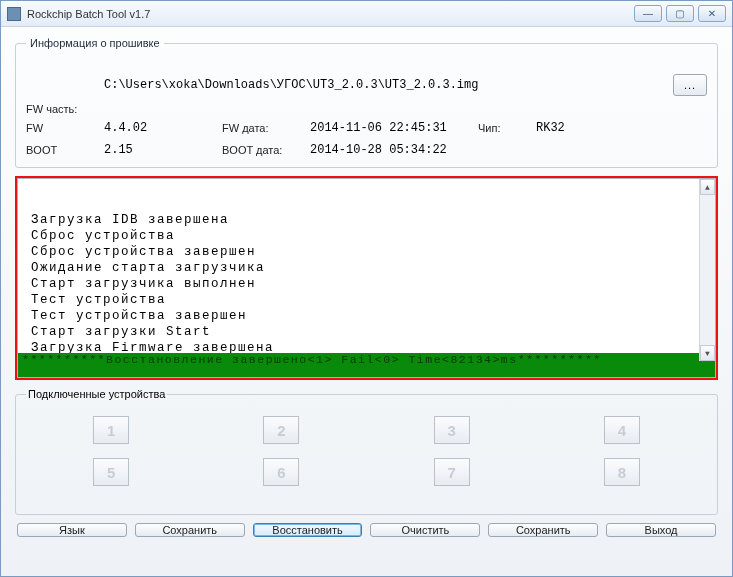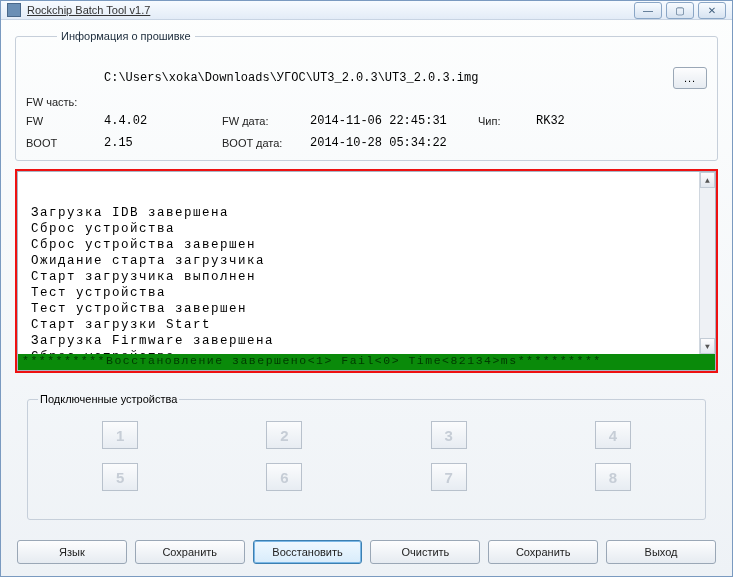--- a/index.html
+++ b/index.html
@@ -27,21 +27,21 @@
     align-items: center;
     padding: 0 6px;
     border-bottom: 1px solid #c8d4e3;
   }
   .app-icon {
     width: 14px; height: 14px;
     margin-right: 6px;
     background: #6b8fb5;
     border: 1px solid #49688a;
   }
-  .title-text { color: #333; text-decoration: underline; }
+  .title-text { color: #333; }
   .title-spacer { flex: 1; }
   .winbtns { display: flex; gap: 4px; }
   .winbtn {
     width: 28px; height: 17px;
     border: 1px solid #8aa6c6;
     border-radius: 3px;
     background: linear-gradient(#f7fbff, #d7e3f1);
     display: flex; align-items: center; justify-content: center;
     color: #41607f; font-size: 10px;
     cursor: default;
@@ -55,21 +55,20 @@
   }
   fieldset.info {
     border: 1px solid #c6cfda;
     border-radius: 3px;
     padding: 6px 10px 10px 10px;
     margin: 0;
   }
   fieldset.info legend {
     padding: 0 4px;
     color: #1a2a3a;
-    margin-left: 31px;
   }
   .row1 {
     display: flex;
     align-items: center;
     gap: 6px;
     margin-bottom: 6px;
   }
   .lbl { color: #222; }
   .fw-path-lbl { width: 70px; margin-top: 48px; }
   .fw-path-val {
@@ -121,21 +120,21 @@
     line-height: 16px;
     white-space: pre;
     letter-spacing: 1.5px;
     margin-top: 31px;
   }
   .log-prefix { letter-spacing: 0; }
   .status-line {
     position: absolute;
     left: 0; right: 0;
     bottom: 0;
-    height: 16px;
+    height: 24px;
     background: #0a8a0a;
     color: #003a00;
     font-family: "Courier New", monospace;
     font-size: 11.5px;
     padding: 0 4px;
     white-space: pre;
     letter-spacing: 1.5px;
     overflow: hidden;
   }
   .scrollbar-v {
@@ -151,21 +150,21 @@
     background: linear-gradient(#fdfdfe,#e2e8ef);
     border: 1px solid #c3ccd6;
     display:flex;align-items:center;justify-content:center;
     font-size: 8px; color: #555;
   }
   .sb-track { flex:1; background:#eef1f5; }
   fieldset.devices {
     border: 1px solid #c6cfda;
     border-radius: 3px;
     padding: 10px 10px 14px 10px;
-    margin: 12px;
+    margin: 0;
   }
   .dev-row {
     display: flex;
     justify-content: space-around;
     margin: 6px 0 14px 0;
   }
   .slot {
     width: 36px; height: 28px;
     border: 1px solid #b8c1cc;
     background: linear-gradient(#fbfcfd,#e7ecf2);
@@ -175,21 +174,21 @@
     font-weight: bold;
   }
   .button-row {
     display: flex;
     justify-content: space-between;
     gap: 8px;
     padding: 0 2px;
   }
   .btn {
     flex: 1;
-    height: 24px;
+    height: 14px;
     border: 1px solid #9aa7b6;
     border-radius: 3px;
     background: linear-gradient(#fdfdfe,#e6ebf1);
     display:flex;align-items:center;justify-content:center;
     color: #222;
     cursor: default;
     min-width: 0;
     font-size: 11px;
   }
   .btn.focus {

